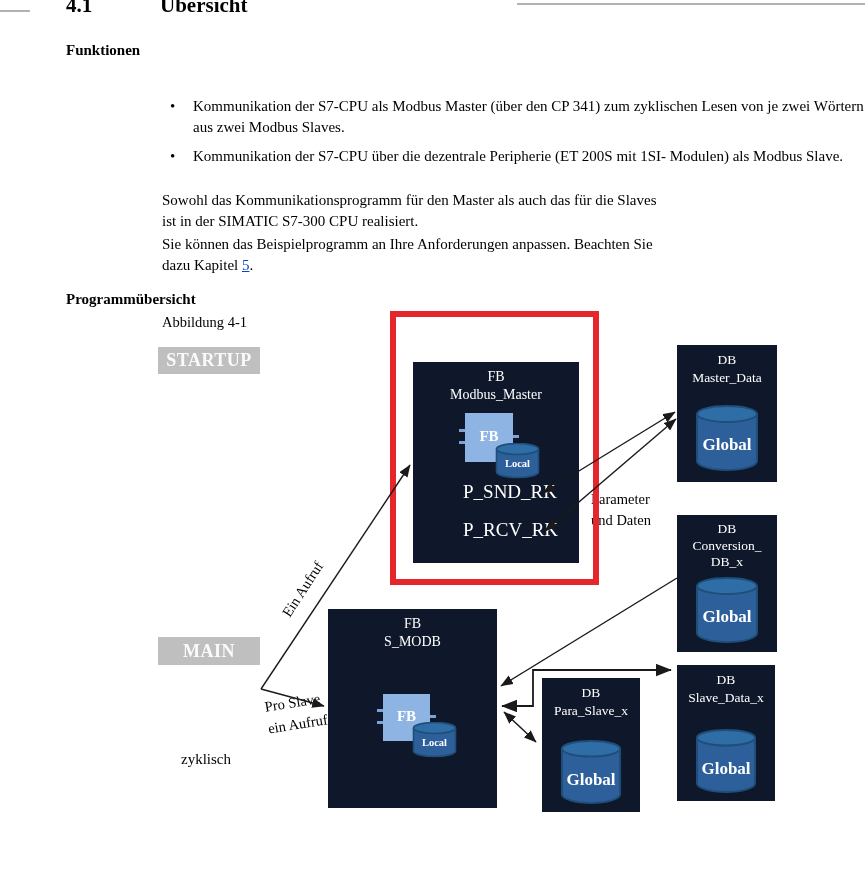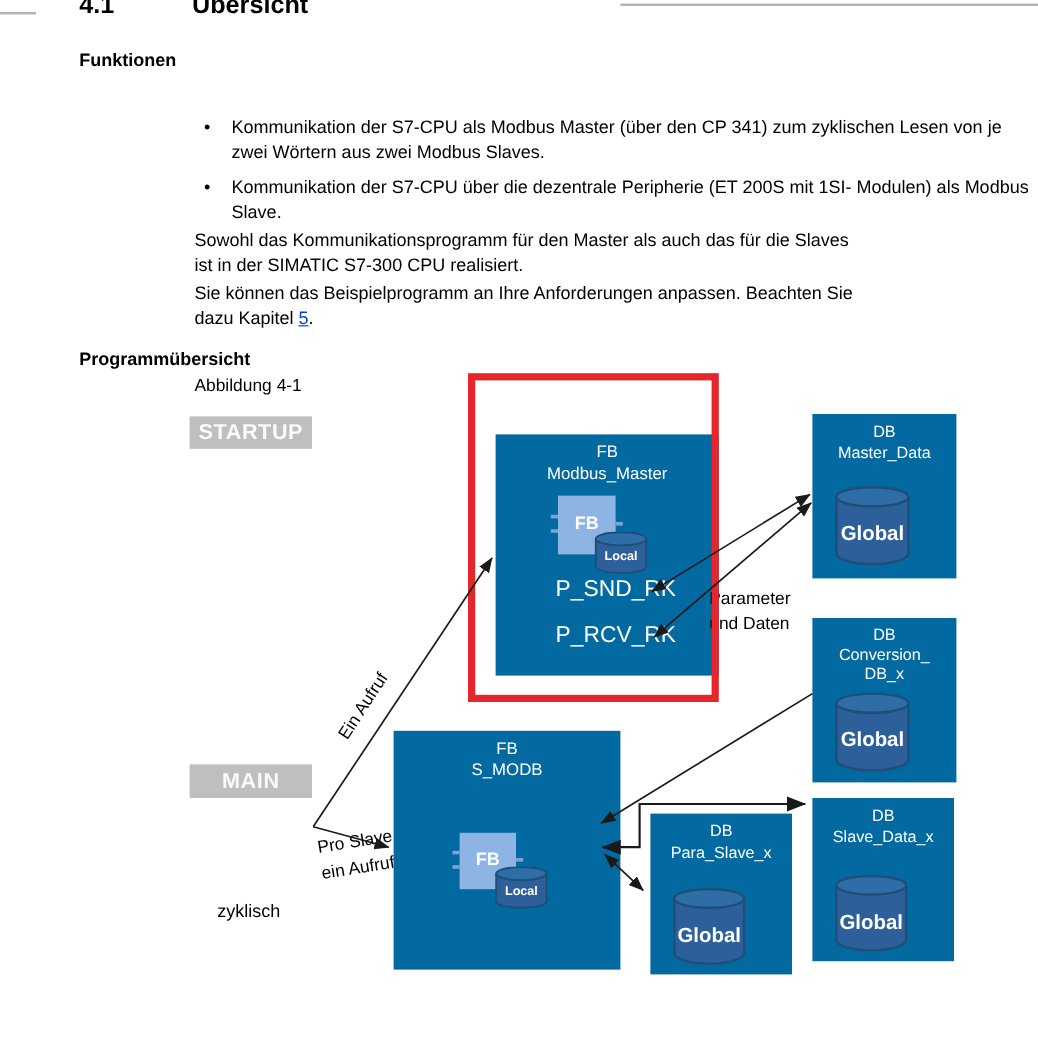--- a/index.html
+++ b/index.html
@@ -1,17 +1,17 @@
 <!DOCTYPE html>
 <html><head>
 <meta charset="utf-8">
 <style>
   html,body{margin:0;padding:0;background:#fff;}
   .page{position:relative;width:865px;height:880px;background:#ffffff;overflow:hidden;
-        font-family:Liberation Sans, sans-serif;color:#000;}
+        font-family:Liberation Serif, serif;color:#000;}
   .edge-line{position:absolute;background:#b2b2b2;}
 
   
   .section-heading{position:absolute;top:-7px;left:66px;font-size:21px;font-weight:bold;white-space:nowrap;}
   .section-heading .num{display:inline-block;width:94px;}
   .subheading{position:absolute;left:66px;font-size:15px;font-weight:bold;}
   .para{position:absolute;left:162px;font-size:15px;line-height:21px;width:640px;}
   .para .line{display:block;white-space:nowrap;}
   .bullet{position:absolute;left:170px;font-size:15px;line-height:21px;display:flex;}
   .bullet .dot{width:23px;flex:0 0 23px;}
@@ -20,21 +20,21 @@
 
   
   .gray-box{position:absolute;background:#bfbfbf;}
   .gray-title{color:rgba(255,255,255,0.92);font-weight:bold;font-size:18px;text-align:center;letter-spacing:0.5px;}
   .ob-label{position:absolute;left:0;right:0;bottom:3px;text-align:center;color:rgba(255,255,255,0.92);
             font-weight:bold;font-size:18px;letter-spacing:0.5px;}
   .fb-icon-wrap{position:absolute;left:19px;top:14px;}
   .blk-caption{position:absolute;font-size:15px;line-height:21px;color:#000;}
 
   
-  .blue-box{position:absolute;background:#0369a1;color:#fff;padding-left:20px;}
+  .blue-box{position:absolute;background:#0f172a;color:#fff;}
   .box-title{position:absolute;top:6px;left:0;right:0;text-align:center;font-size:14px;line-height:17.5px;}
   .box-title .line{display:block;}
   .inner-fb{position:absolute;background:#8eb4e3;}
   .inner-fb .fb-txt{position:absolute;left:0;right:0;top:30%;text-align:center;color:#fff;font-weight:bold;font-size:15px;}
   .pin{position:absolute;background:#7da3d4;width:6px;height:3px;}
   .cyl{position:absolute;}
   .cyl svg{display:block;}
   .cyl .cyl-label{position:absolute;left:0;right:0;text-align:center;color:#fff;font-weight:bold;}
   .local-label{top:15px;font-size:10.5px;}
   .global-label{top:30px;font-size:17px;}

